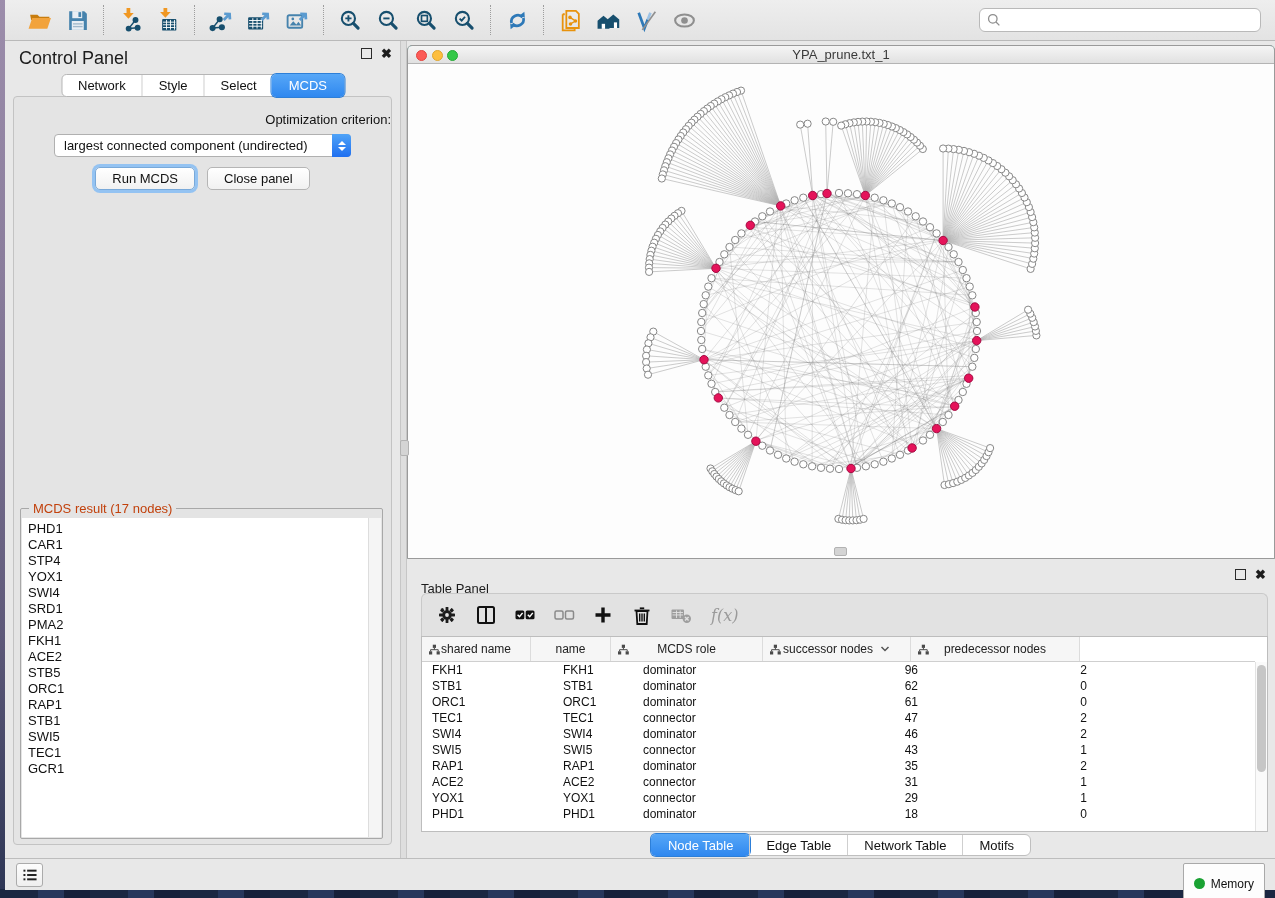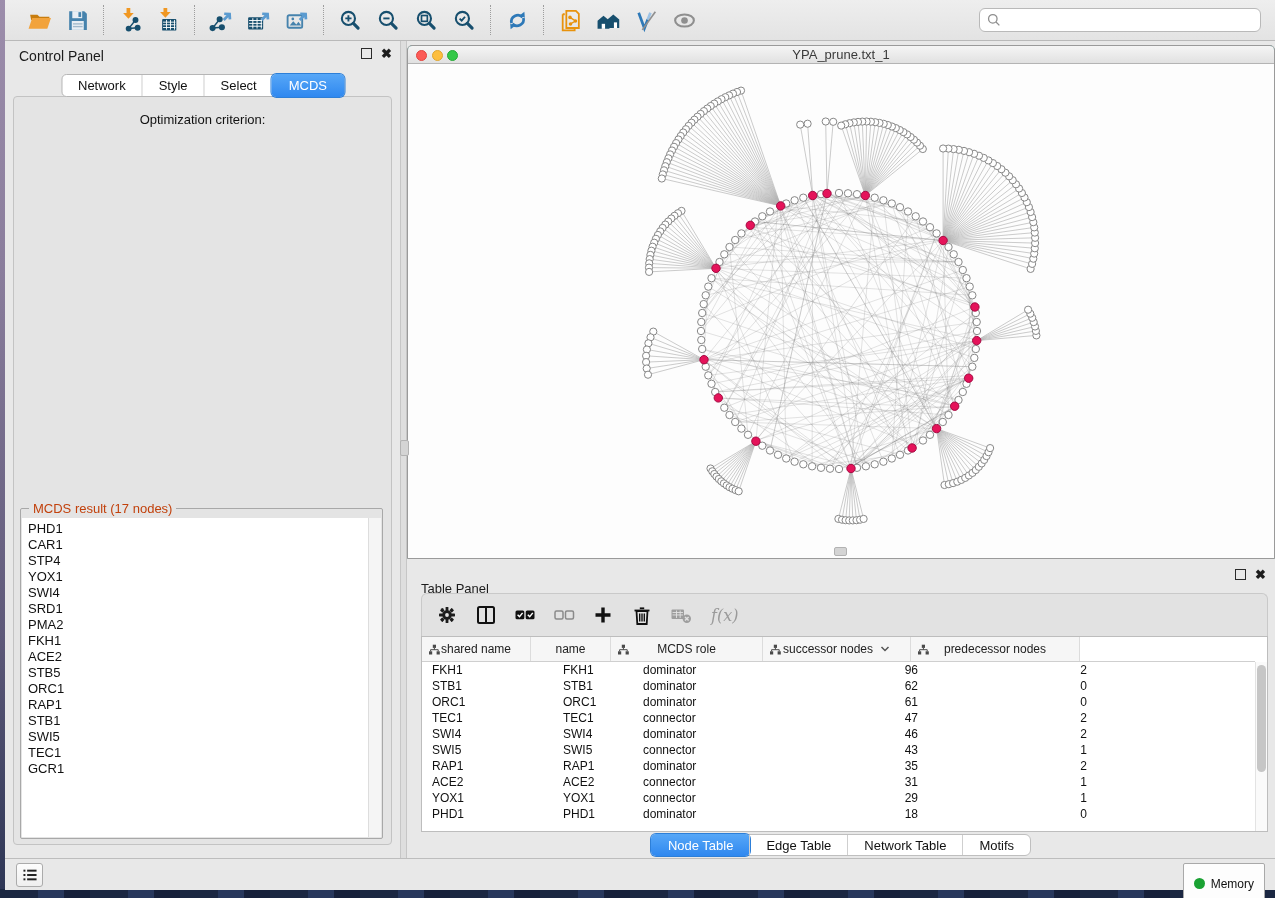--- a/index.html
+++ b/index.html
@@ -25,38 +25,38 @@
   .search-wrap { position:absolute; right:14px; top:8px; width:282px; height:24px;
     background:#fff; border:1px solid #b9b9b9; border-radius:6px;
     display:flex; align-items:center; padding:0 6px; gap:4px; }
   .search-wrap svg { width:16px; height:16px; flex:0 0 auto; }
   .search-wrap input { border:none; outline:none; flex:1; font-size:13px;
     font-family:"Liberation Sans", sans-serif; background:transparent; }
 
   
   .control-panel { position:absolute; left:0; top:41px; width:395px; bottom:32px; }
   .panel-header { position:absolute; left:0; top:0; right:0; height:28px; }
-  .panel-title { position:absolute; left:14px; top:7px; font-size:14px; color:#1c1c1c; }
+  .panel-title { position:absolute; left:14px; top:7px; font-size:18px; color:#1c1c1c; }
   .win-btns { position:absolute; right:8px; top:7px; display:flex; gap:9px; align-items:center; }
   .float-btn { width:11px; height:11px; border:1.6px solid #2b2b2b; background:transparent; }
   .close-btn { font-size:13px; font-weight:bold; color:#1c1c1c; line-height:11px; }
 
   .seg-tabs { position:absolute; top:33px; left:50%; transform:translateX(-50%);
     display:flex; height:23px; background:#fff; border:1px solid #b6b6b6;
     border-radius:5px; z-index:3; }
   .seg-tab { padding:0 16px; font-size:13px; color:#111; display:flex; align-items:center;
     border-left:1px solid #cfcfcf; }
   .seg-tab:first-child { border-left:none; border-radius:5px 0 0 5px; }
   .seg-tab.active { background:linear-gradient(#57a7f7,#2f88f0); color:#fff;
     border-radius:5px; margin:-1px; padding:0 17px; border-left:none;
     box-shadow:0 0 0 1px #2d7fd8; }
 
   .cp-body { position:absolute; left:8px; right:8px; top:55px; bottom:13px;
     background:#e4e4e4; border:1px solid #c3c3c3; border-radius:4px; }
-  .crit-label { position:absolute; top:15px; left:0; right:0; text-align:center;
+  .crit-label { position:absolute; top:15px; left:0; right:0; text-align:right;
     font-size:13px; color:#111; }
   .dropdown { position:absolute; top:37px; left:40px; right:40px; height:23px;
     background:#fff; border:1px solid #b0b0b0; border-radius:4px;
     display:flex; align-items:center; }
   .dropdown-text { flex:1; font-size:13px; padding-left:9px; color:#111;
     white-space:nowrap; overflow:hidden; }
   .dropdown-cap { width:19px; height:23px; margin:-1px -1px -1px 0;
     background:linear-gradient(#4fa3f7,#1f6ff0); border-radius:0 4px 4px 0;
     display:flex; flex-direction:column; align-items:center; justify-content:center; gap:2px; }
   .tri-up { width:0; height:0; border-left:4px solid transparent; border-right:4px solid transparent;
@@ -353,20 +353,31 @@
       </div>
     </div>
     <div class="seg-tabs" id="cp-tabs">
         <div class="seg-tab">Network</div>
         <div class="seg-tab">Style</div>
         <div class="seg-tab">Select</div>
         <div class="seg-tab active">MCDS</div>
       </div>
     <div class="cp-body">
       <div class="crit-label">Optimization criterion:</div>
+      <div class="dropdown">
+        <div class="dropdown-text">largest connected component (undirected)</div>
+        <div class="dropdown-cap">
+          <div class="tri-up"></div>
+            <div class="tri-down"></div>
+        </div>
+      </div>
+      <div class="btn-row">
+        <div class="mac-btn focused">Run MCDS</div>
+        <div class="mac-btn">Close panel</div>
+      </div>
       <div class="result-box">
         <div class="result-legend">MCDS result (17 nodes)</div>
         <div class="result-list">
           <div class="result-items" id="mcds-list">
               <div>PHD1</div>
               <div>CAR1</div>
               <div>STP4</div>
               <div>YOX1</div>
               <div>SWI4</div>
               <div>SRD1</div>

